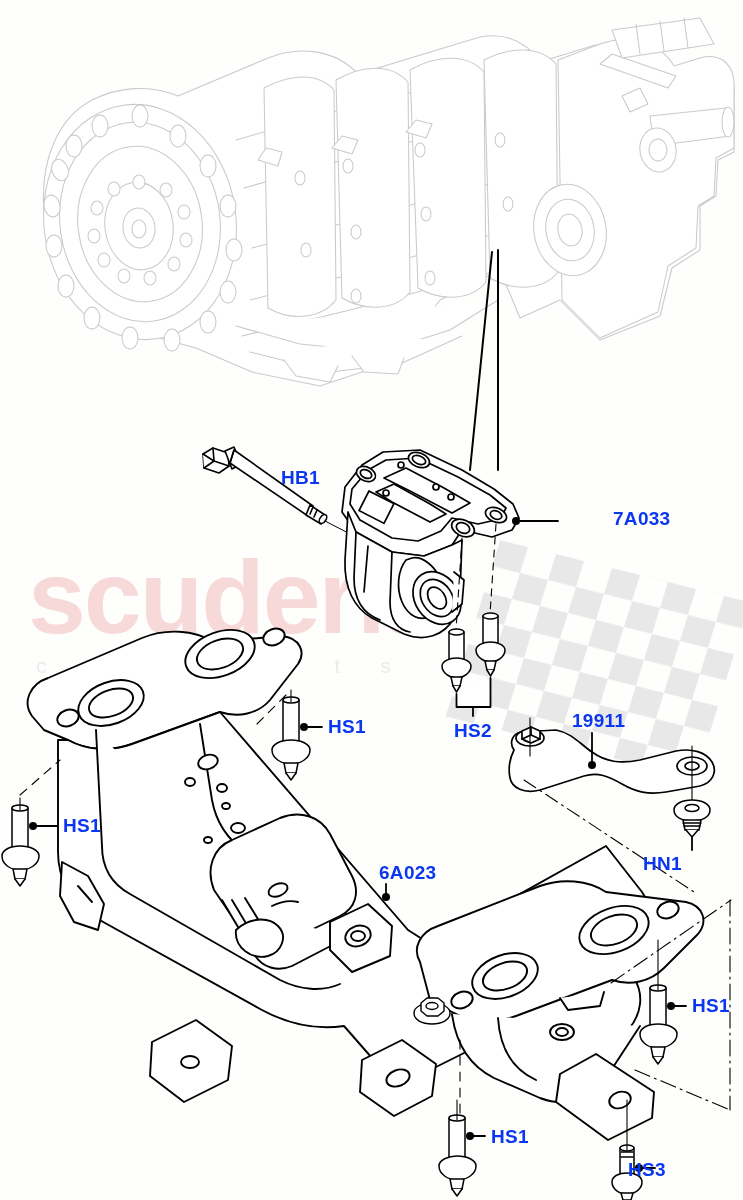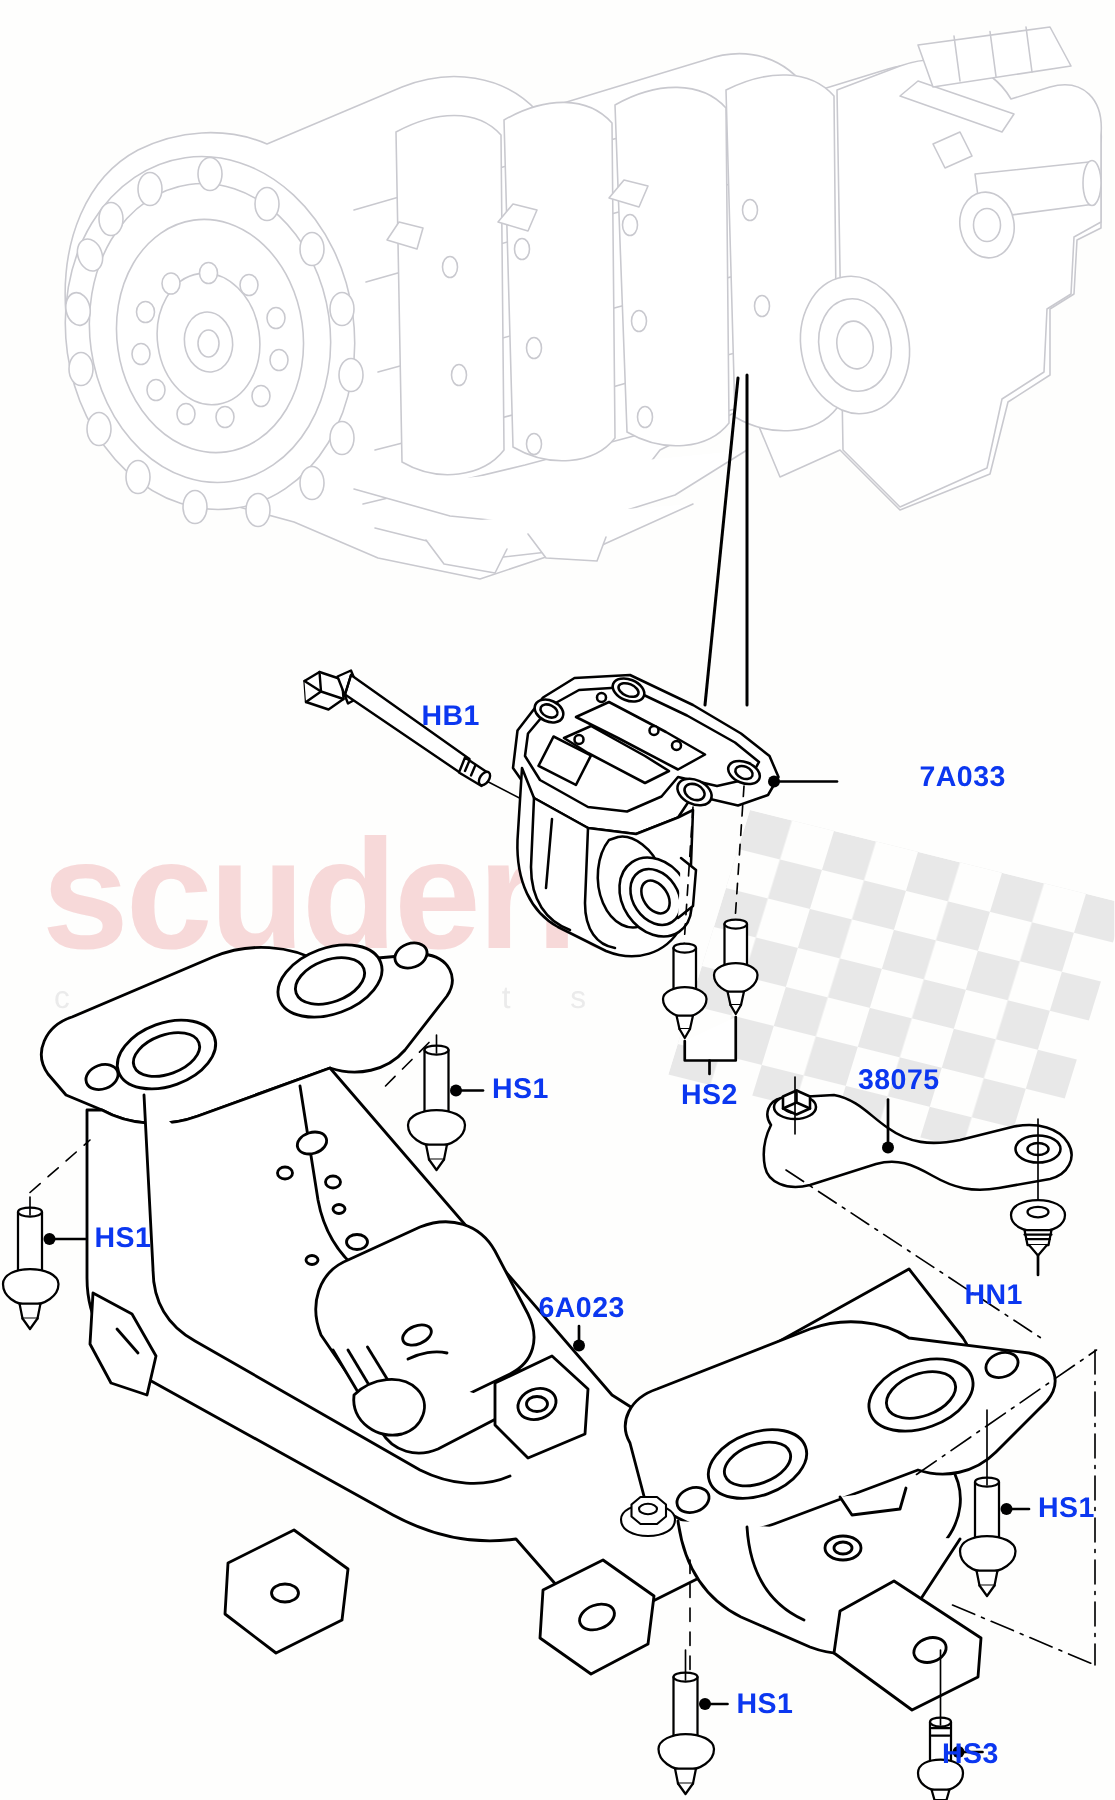--- a/index.html
+++ b/index.html
@@ -479,22 +479,22 @@
         <circle cx="639" cy="1168" r="4" fill="#000000" stroke="none"></circle>
         <path d="M639 1168 L655 1168" stroke-width="1.8"></path>
       </g>
 
     </g>
   </svg>
 
   <div class="callout" style="left:281px; top:422px;margin-top:45px;">HB1</div>
   <div class="callout" style="left:566px; top:508px;margin-left:47px;">7A033</div>
   <div class="callout" style="left:454px; top:720px;">HS2</div>
-  <div class="callout" style="left:572px; top:710px;">38075</div>
+  <div class="callout" style="left:572px; top:710px;">19911</div>
   <div class="callout" style="left:643px; top:853px;">HN1</div>
   <div class="callout" style="left:328px; top:716px;">HS1</div>
   <div class="callout" style="left:63px;  top:815px;">HS1</div>
-  <div class="callout" style="left:359px; top:862px;">6A023</div>
+  <div class="callout" style="left:379px; top:862px;">6A023</div>
   <div class="callout" style="left:692px; top:995px;">HS1</div>
   <div class="callout" style="left:491px; top:1126px;">HS1</div>
   <div class="callout" style="left:628px; top:1159px;">HS3</div>
 
 </div>
 
 </body></html>

